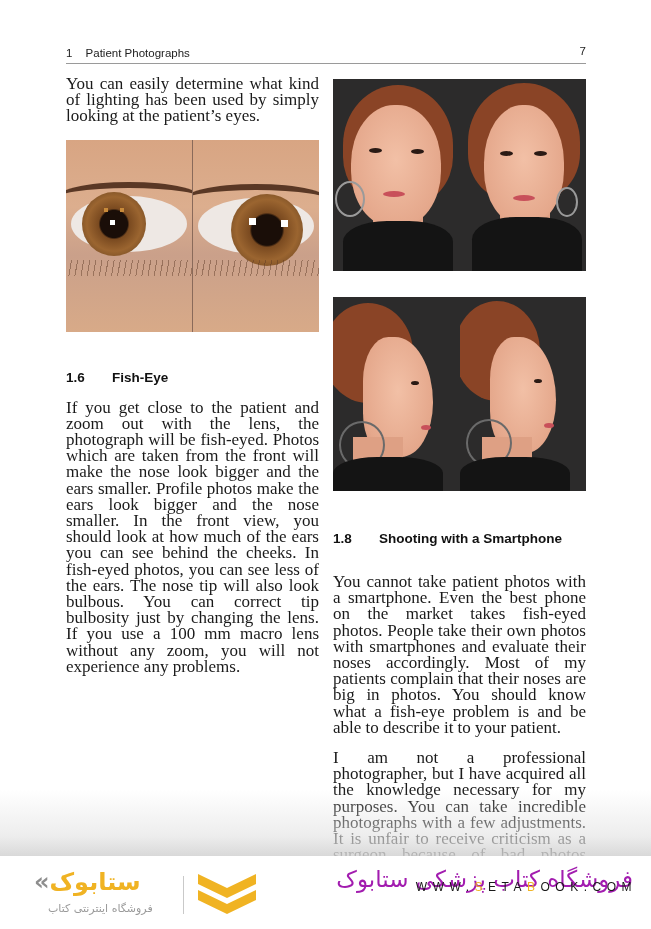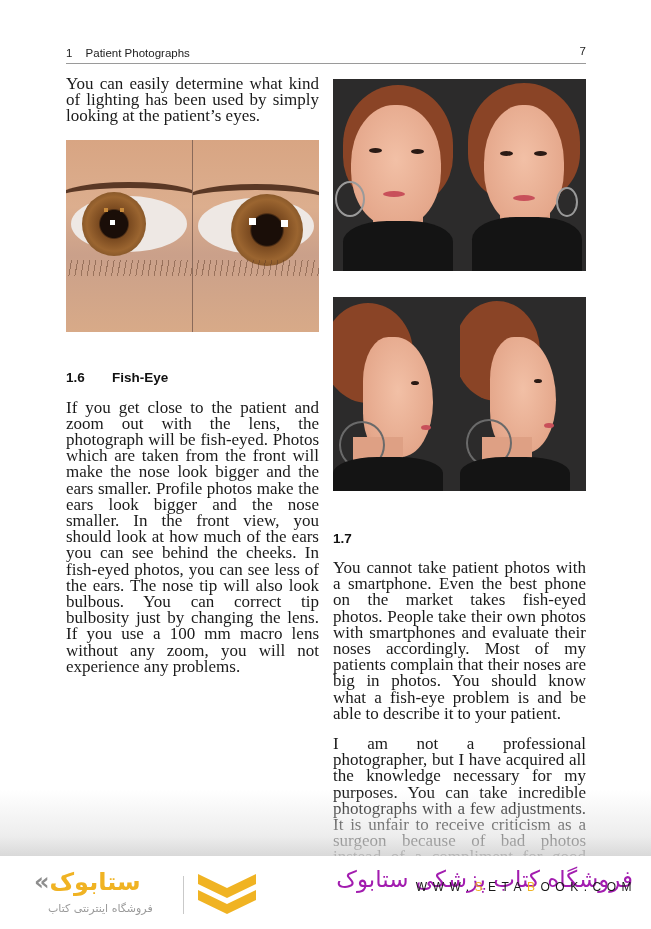--- a/index.html
+++ b/index.html
@@ -159,23 +159,24 @@
       <div class="face" style="left:30px; top:40px; width:66px; height:116px; border-radius:40% 60% 50% 40%;"></div>
       <div class="neck" style="left:22px; top:140px; width:50px; height:30px;"></div>
       <div class="eye" style="left:74px; top:82px; width:8px; height:4px;"></div>
       <div class="mouth" style="left:84px; top:126px; width:10px; height:5px;"></div>
       <div class="hoop" style="left:6px; top:122px; width:46px; height:48px; border-color:#6a6a6a;"></div>
       <div class="scarf" style="left:0px; top:160px; width:110px; height:40px;"></div>
     </div>
   </div>
 
   <h2 class="section" style="margin-top:40px;">
-    <span class="sec-num">1.7</span>
+    <span class="sec-num">1.8</span>
+    <span>Shooting with a Smartphone</span>
   </h2>
-  <p class="body" style="margin-top:14px;">You cannot take patient photos with a smartphone. Even the best phone on the market takes fish-eyed photos. People take their own photos with smartphones and evaluate their noses accordingly. Most of my patients complain that their noses are big in photos. You should know what a fish-eye problem is and be able to describe it to your patient.</p>
+  <p class="body" style="margin-top:28px;">You cannot take patient photos with a smartphone. Even the best phone on the market takes fish-eyed photos. People take their own photos with smartphones and evaluate their noses accordingly. Most of my patients complain that their noses are big in photos. You should know what a fish-eye problem is and be able to describe it to your patient.</p>
 
   <p class="body" style="margin-top:14px;">I am not a professional photographer, but I have acquired all the knowledge necessary for my purposes. You can take incredible photographs with a few adjustments. It is unfair to receive criticism as a surgeon because of bad photos instead of a compliment for good surgical results. If you are going to use the paraflash system, an intermediate-level</p>
 </div>
 
 <div class="fade"></div>
 <div class="footer">
   <div class="logo-wrap">
     <div class="logo-word">
       <span class="arrows">«</span><span>ستابوک</span>
     </div>

